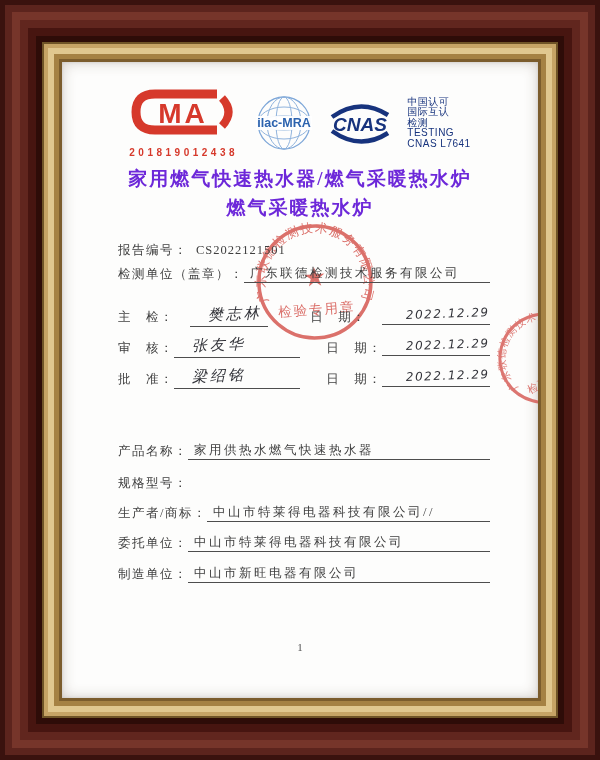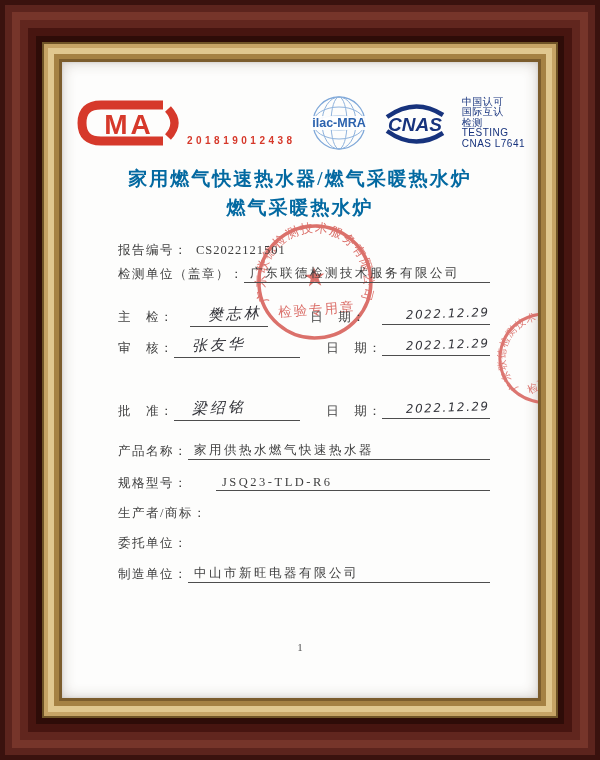--- a/index.html
+++ b/index.html
@@ -27,28 +27,28 @@
       inset 0 0 0 17px #a58143,
       inset 0 0 0 20px #7b5c2c;
   }
   .paper{
     position:absolute;inset:62px;background:#fdfdfc;overflow:hidden;
     box-shadow: inset 0 0 14px rgba(90,70,50,.28), inset 0 0 3px rgba(0,0,0,.12);
   }
   
   .logos{position:absolute;top:28px;left:0;width:100%;height:66px;
     display:flex;justify-content:center;align-items:center;gap:14px;}
-  .cma-block{display:flex;align-items:flex-end;}
+  .cma-block{display:flex;flex-direction:column;align-items:flex-start;}
   .cma-number{color:#d6392b;font-size:10px;font-weight:bold;letter-spacing:3.5px;
     font-family:"Liberation Sans",sans-serif;margin-top:12px;}
   .cnas-caption{font-family:"Liberation Sans",sans-serif;font-weight:normal;
     color:#17337d;font-size:10px;line-height:10.5px;letter-spacing:.5px;}
   
   .title{position:absolute;top:102px;left:0;width:100%;text-align:center;
-    font-family:Liberation Serif, serif;font-weight:bold;color:#0369a1;
+    font-family:Liberation Serif, serif;font-weight:bold;color:#6d28d9;
     font-size:19px;line-height:29px;letter-spacing:2px;}
   
   .row{position:absolute;left:56px;width:372px;display:flex;align-items:center;
     font-size:12.5px;color:#3f3f3f;height:26px;}
   .lbl{white-space:nowrap;letter-spacing:1.5px;}
   .uline{border-bottom:1px solid #4d4d4d;}
   .uline.val{flex:1;padding-left:6px;letter-spacing:2.5px;white-space:nowrap;}
   .uline.name{width:146px;position:relative;}
   .uline.date{flex:1;margin-left:0;position:relative;}
   .date-lbl{margin-left:26px;}
@@ -155,43 +155,44 @@
       <span class="uline date"><i class="hand hand-date">2022.12.29</i></span>
     </div>
 
     <div class="row" style="top:273px;">
       <span class="lbl">审　核：</span>
       <span class="uline name"><i class="hand hand-name">张友华</i></span>
       <span class="lbl date-lbl">日　期：</span>
       <span class="uline date"><i class="hand hand-date">2022.12.29</i></span>
     </div>
 
-    <div class="row" style="top:304px;margin-top:32px;">
+    <div class="row" style="top:304px;">
       <span class="lbl">批　准：</span>
       <span class="uline name"><i class="hand hand-name">梁绍铭</i></span>
       <span class="lbl date-lbl">日　期：</span>
       <span class="uline date"><i class="hand hand-date">2022.12.29</i></span>
     </div>
 
     <div class="row" style="top:376px;">
       <span class="lbl">产品名称：</span>
       <span class="uline val">家用供热水燃气快速热水器</span>
     </div>
 
     <div class="row" style="top:408px;gap:28px;">
       <span class="lbl">规格型号：</span>
-      <span class="uline val">JSQ23-TLD-R6</span>
     </div>
 
     <div class="row" style="top:438px;">
       <span class="lbl">生产者/商标：</span>
+      <span class="uline val">中山市特莱得电器科技有限公司//</span>
     </div>
 
     <div class="row" style="top:468px;">
       <span class="lbl">委托单位：</span>
+      <span class="uline val">中山市特莱得电器科技有限公司</span>
     </div>
 
     <div class="row" style="top:499px;">
       <span class="lbl">制造单位：</span>
       <span class="uline val">中山市新旺电器有限公司</span>
     </div>
 
     <div class="page-num">1</div>
   </div>
 

